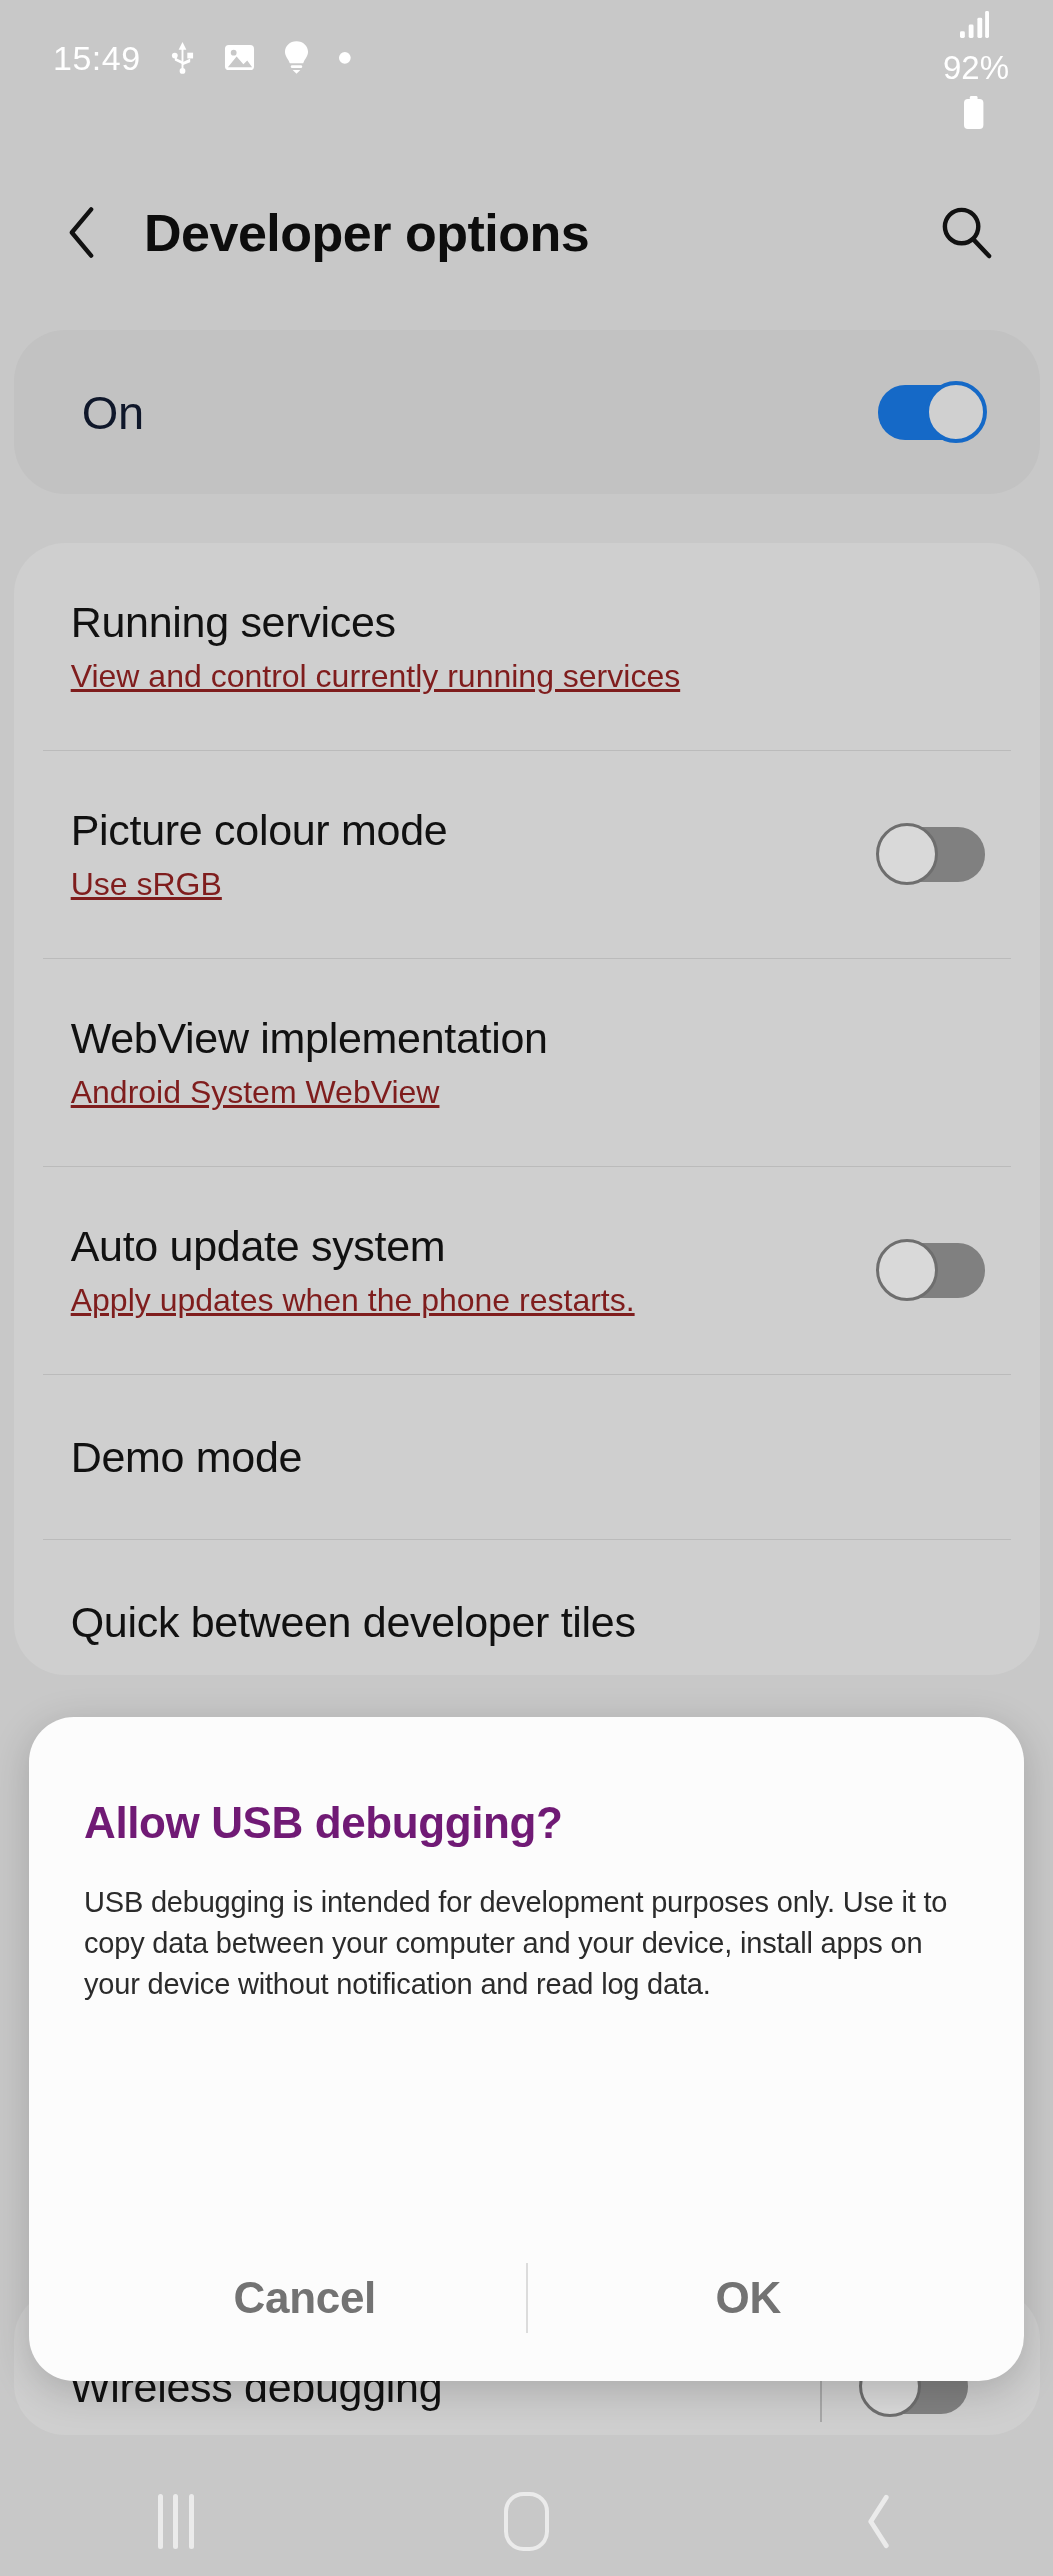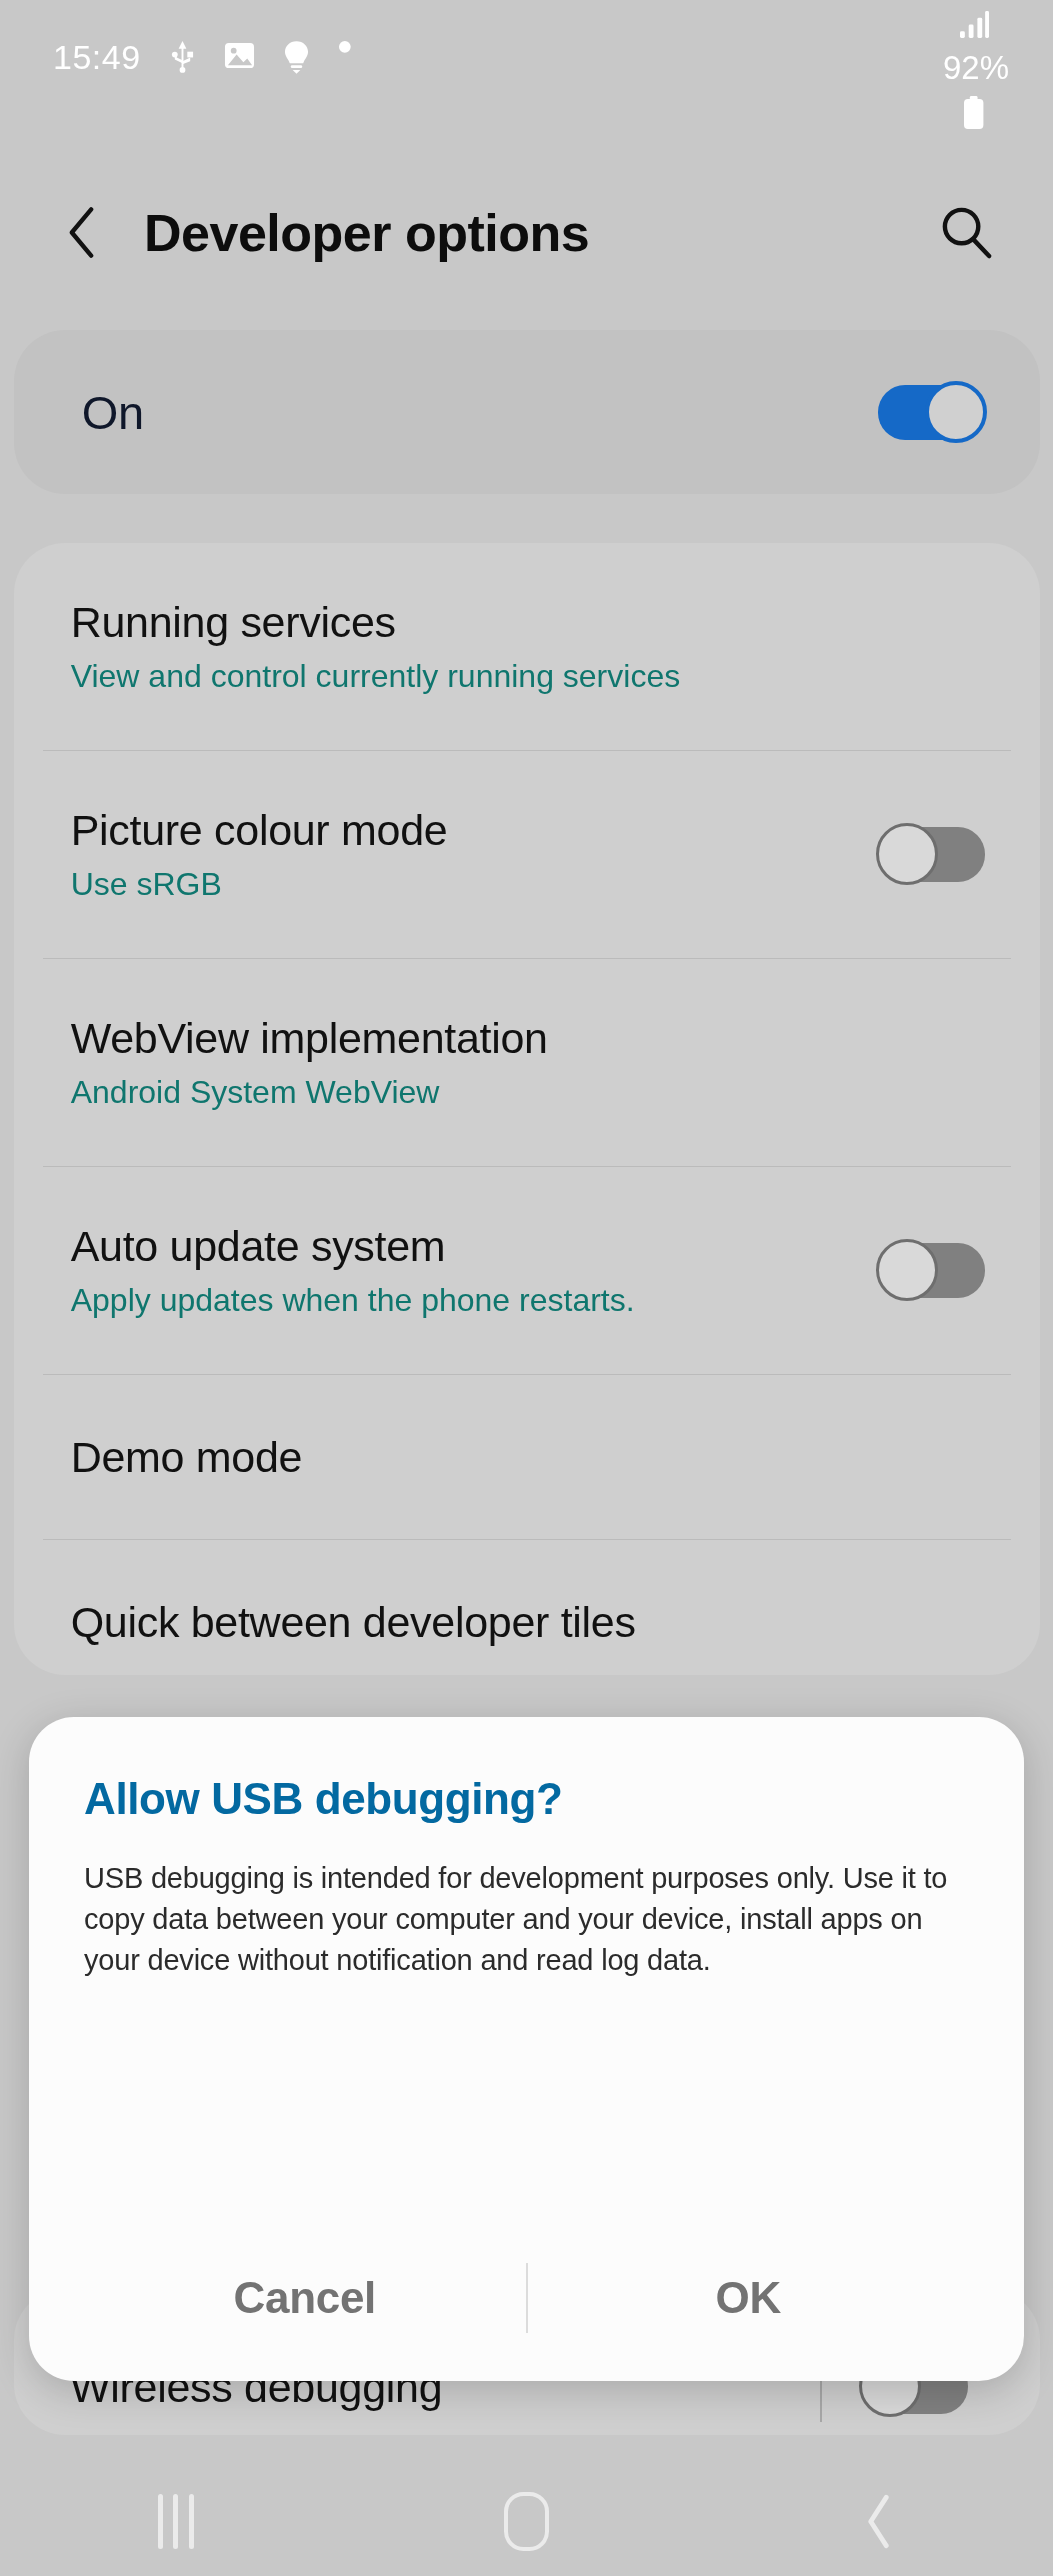--- a/index.html
+++ b/index.html
@@ -16,21 +16,21 @@
   }
 
   
   .statusbar {
     position:absolute; top:0; left:0;
     width:1054px; height:90px;
     display:flex; align-items:center;
     justify-content:space-between;
     padding:0 45px 0 53px;
   }
-  .sb-left { display:flex; gap:29px;margin-top:25px; }
+  .sb-left { display:flex; align-items:center; gap:29px;margin-top:25px; }
   .sb-time {
     color:#ffffff; font-size:34px; font-weight:400;
     letter-spacing:0.5px; line-height:1;
   }
   .sb-right { display:flex; align-items:center; gap:11.7px;flex-direction:column; }
   .sb-batt-text {
     color:#ffffff; font-size:33px; font-weight:400; line-height:1;
     margin-left:3.9px;
   }
   .ic { display:block; }
@@ -99,22 +99,22 @@
     display:flex; align-items:center;
     padding:0 55px 0 57px;
     cursor:pointer;
   }
   .row .texts { flex:1; min-width:0; }
   .row .title {
     font-size:43px; font-weight:400; color:#111111;
     letter-spacing:-0.3px; line-height:1.12;
   }
   .row .sub {
-    font-size:32px; font-weight:400; color:#0f766e;
-    margin-top:13px; line-height:1.12;
+    font-size:32px; font-weight:400; color:#7f1d1d;
+    margin-top:13px; line-height:1.12;text-decoration:underline;
   }
   .row.two-line { height:207px; }
   .row.one-line { height:164px; }
   .divider {
     height:1px; background:#bbbbbb;
     margin:0 29px;
   }
 
   
   .section-header {
@@ -148,22 +148,22 @@
   
   .scrim { position:absolute; inset:0; background:transparent; }
   .dialog {
     position:absolute; left:29px; top:1717px;
     width:995px; height:664px;
     background:#fcfcfc; border-radius:45px;
     box-shadow:0 9.8px 39px rgba(0,0,0,.18);
     padding:57px 55px 0 55px;
   }
   .dialog-title {
-    font-size:44px; font-weight:700; color:#0369a1;
-    letter-spacing:-0.4px; line-height:1.15;
+    font-size:44px; font-weight:700; color:#701a75;
+    letter-spacing:-0.4px; line-height:1.15;margin-top:24px;
   }
   .dialog-body {
     font-size:29px; font-weight:400; color:#2b2b2b;
     line-height:1.42; margin-top:33px;
     letter-spacing:-0.2px;
   }
   .dialog-actions {
     position:absolute; left:55px; right:55px; bottom:0;
     height:166px; display:flex; align-items:center;
   }

